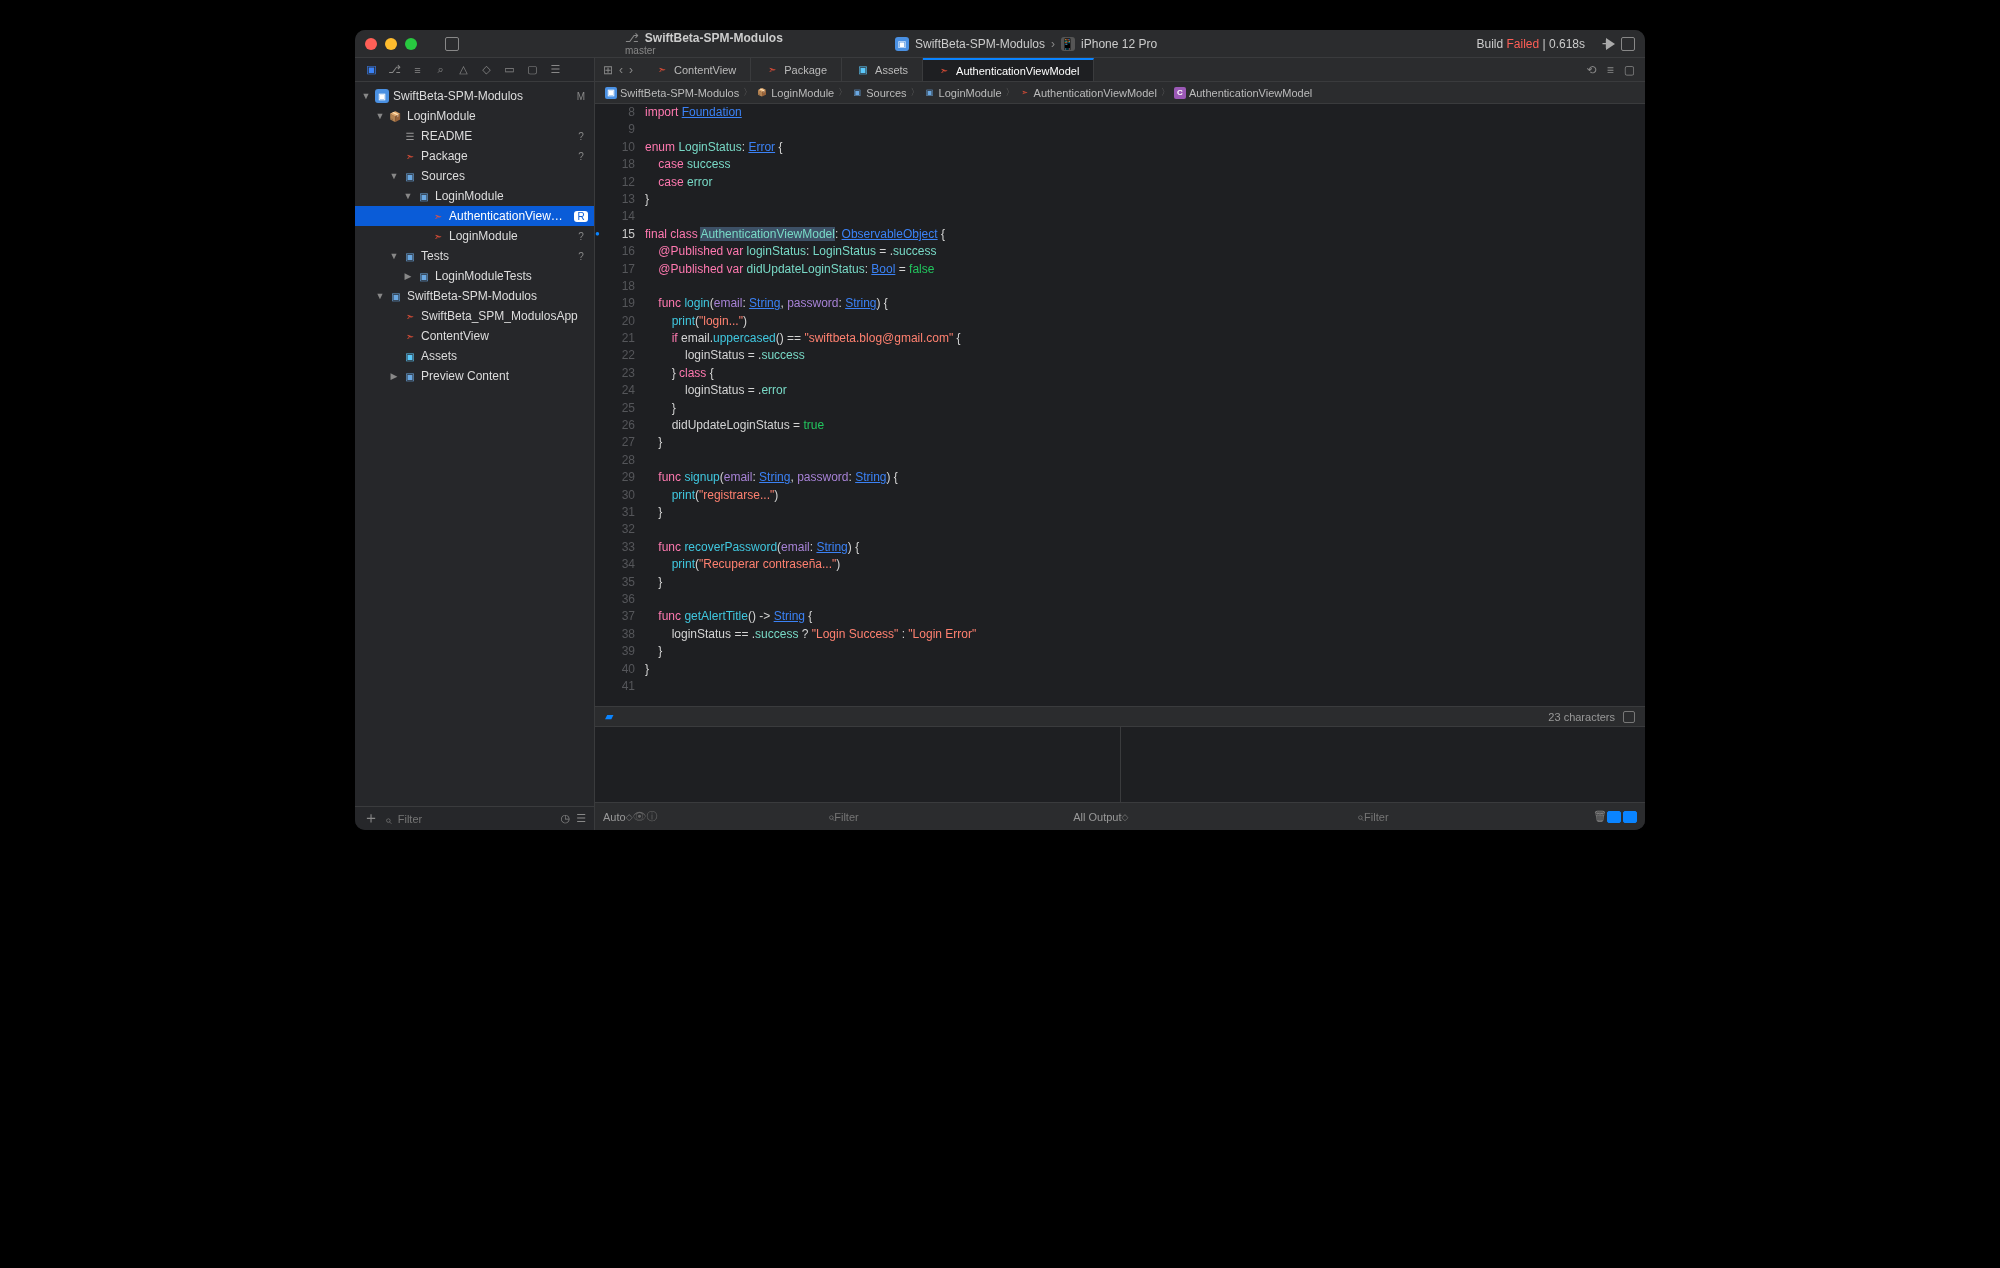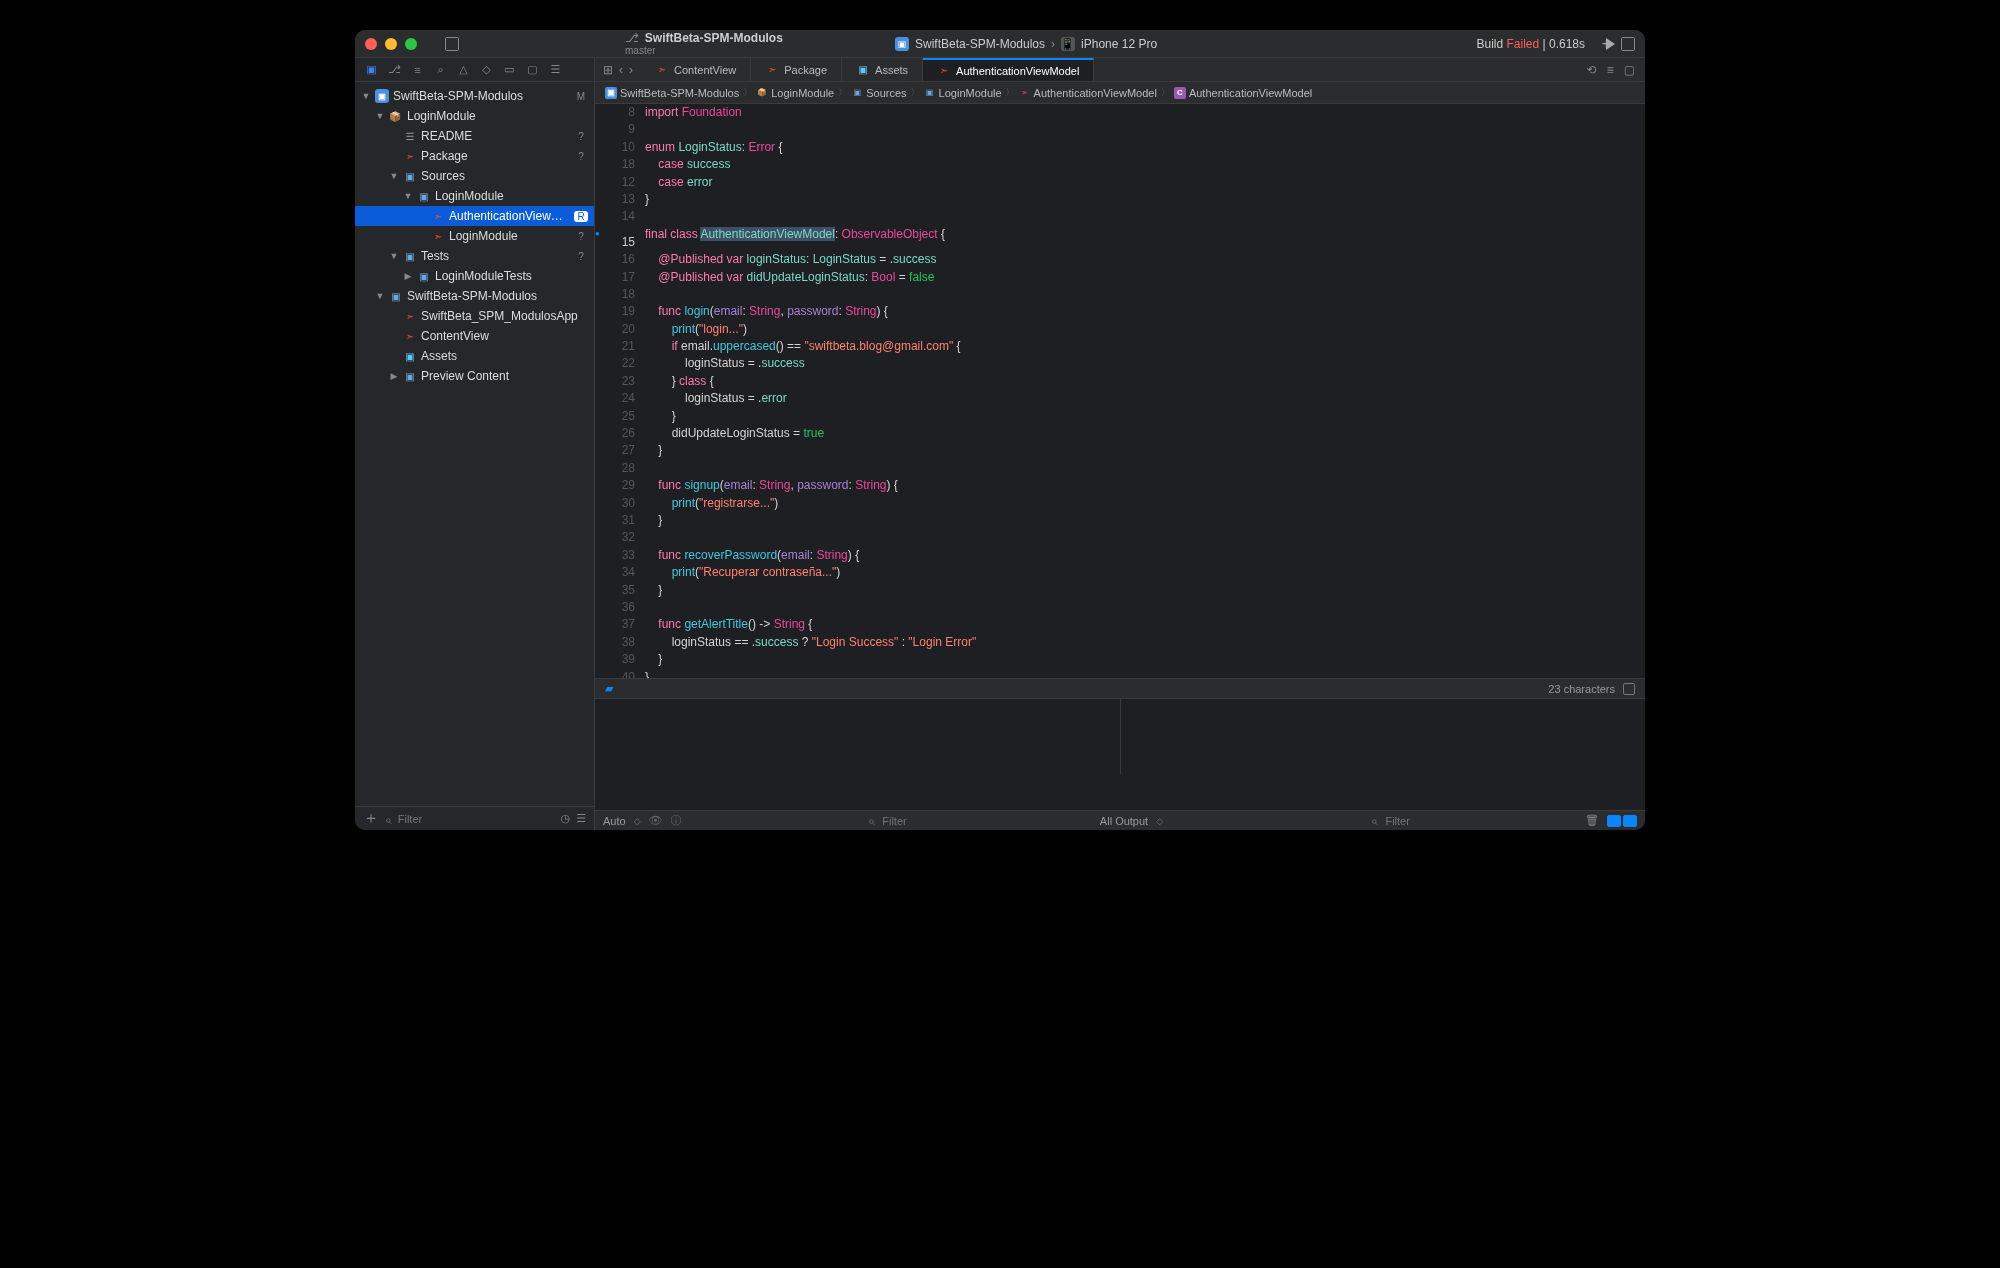--- a/index.html
+++ b/index.html
@@ -58,42 +58,42 @@
 .jb-icon { width:12px; height:12px; border-radius:2px; display:flex; align-items:center; justify-content:center; font-size:8px; }
 .jb-icon.proj { background:#4a90e2; color:#fff; font-weight:bold; }
 .jb-icon.folder { color:#6aa7e0; }
 .jb-icon.swift { color:#f05138; }
 .jb-icon.class { background:#9b59b6; color:#fff; font-weight:bold; }
 .jb-icon.pkg { color:#c9a86a; }
 
 .editor { flex:1; overflow:auto; background:#1e1f22; font-family: "SF Mono", Menlo, Monaco, monospace; font-size:12px; line-height:1.45; }
 .eline { display:flex; }
 .gutter { width:40px; text-align:right; padding-right:10px; color:#55565a; user-select:none; flex-shrink:0; }
-.gutter.current { color:#ccc;margin-top:8px; }
+.gutter.current { color:#ccc; }
 .code { white-space:pre; color:#d4d4d4; }
 .dot-marker { width:10px; color:#0a84ff; font-size:8px; padding-top:2px; }
 
 
 .kw { color:#ff79b0; } 
-.type { color:#ec4899; } 
+.type { color:#3b82f6;text-decoration:underline; } 
 .typedef { color:#78d9c6; } 
 .fname { color:#40c8e0; }
 .param { color:#a782d6; }
 .str { color:#ff8170; }
 .lit { color:#22c55e;margin-top:16px; }
 .prop { color:#78d9c6; }
 .sel { background:#3d5066; }
 
 .statusrow { height:20px; background:#2b2c2e; border-top:1px solid #3a3b3d; display:flex; align-items:center; padding:0 10px; font-size:11px; color:#999; }
 .statusrow .spacer { flex:1; }
 .sr-icon { width:12px; height:12px; margin-left:8px; border:1px solid #777; border-radius:2px; }
 
 .debugarea { height:76px; display:flex; border-top:1px solid #3a3b3d; background:#1e1f22; }
 .debugpane { flex:1; border-right:1px solid #3a3b3d; }
-.debugbar { height:20px; background:#2b2c2e; border-top:1px solid #3a3b3d; display:flex; align-items:center; padding:0 8px; gap:8px; font-size:11px; color:#999;margin-top:36px; }
+.debugbar { height:28px; background:#2b2c2e; border-top:1px solid #3a3b3d; display:flex; align-items:center; padding:0 8px; font-size:11px; color:#999; }
 .debugbar input { background:transparent; border:none; color:#888; font-size:11px; outline:none; flex:1; }
 .mini-toggle { display:flex; gap:2px; margin-left:auto; }
 .mt { width:14px; height:12px; border:1px solid #555; border-radius:2px; }
 .mt.on { background:#0a84ff; border-color:#0a84ff; }
 .filter-icon::before { content:"⌕"; display:inline-block; transform:scaleX(-1); font-size:12px; color:#777; }
 .scheme-icon { width:14px; height:14px; border-radius:3px; background:#4a90e2; display:inline-flex; align-items:center; justify-content:center; font-size:9px; color:#fff; }
 .device-icon { width:14px; height:14px; border-radius:3px; background:#555; display:inline-flex; align-items:center; justify-content:center; }
 .chev::after{content:"›"; color:#888; font-size:12px;}
 </style>
 </head>

